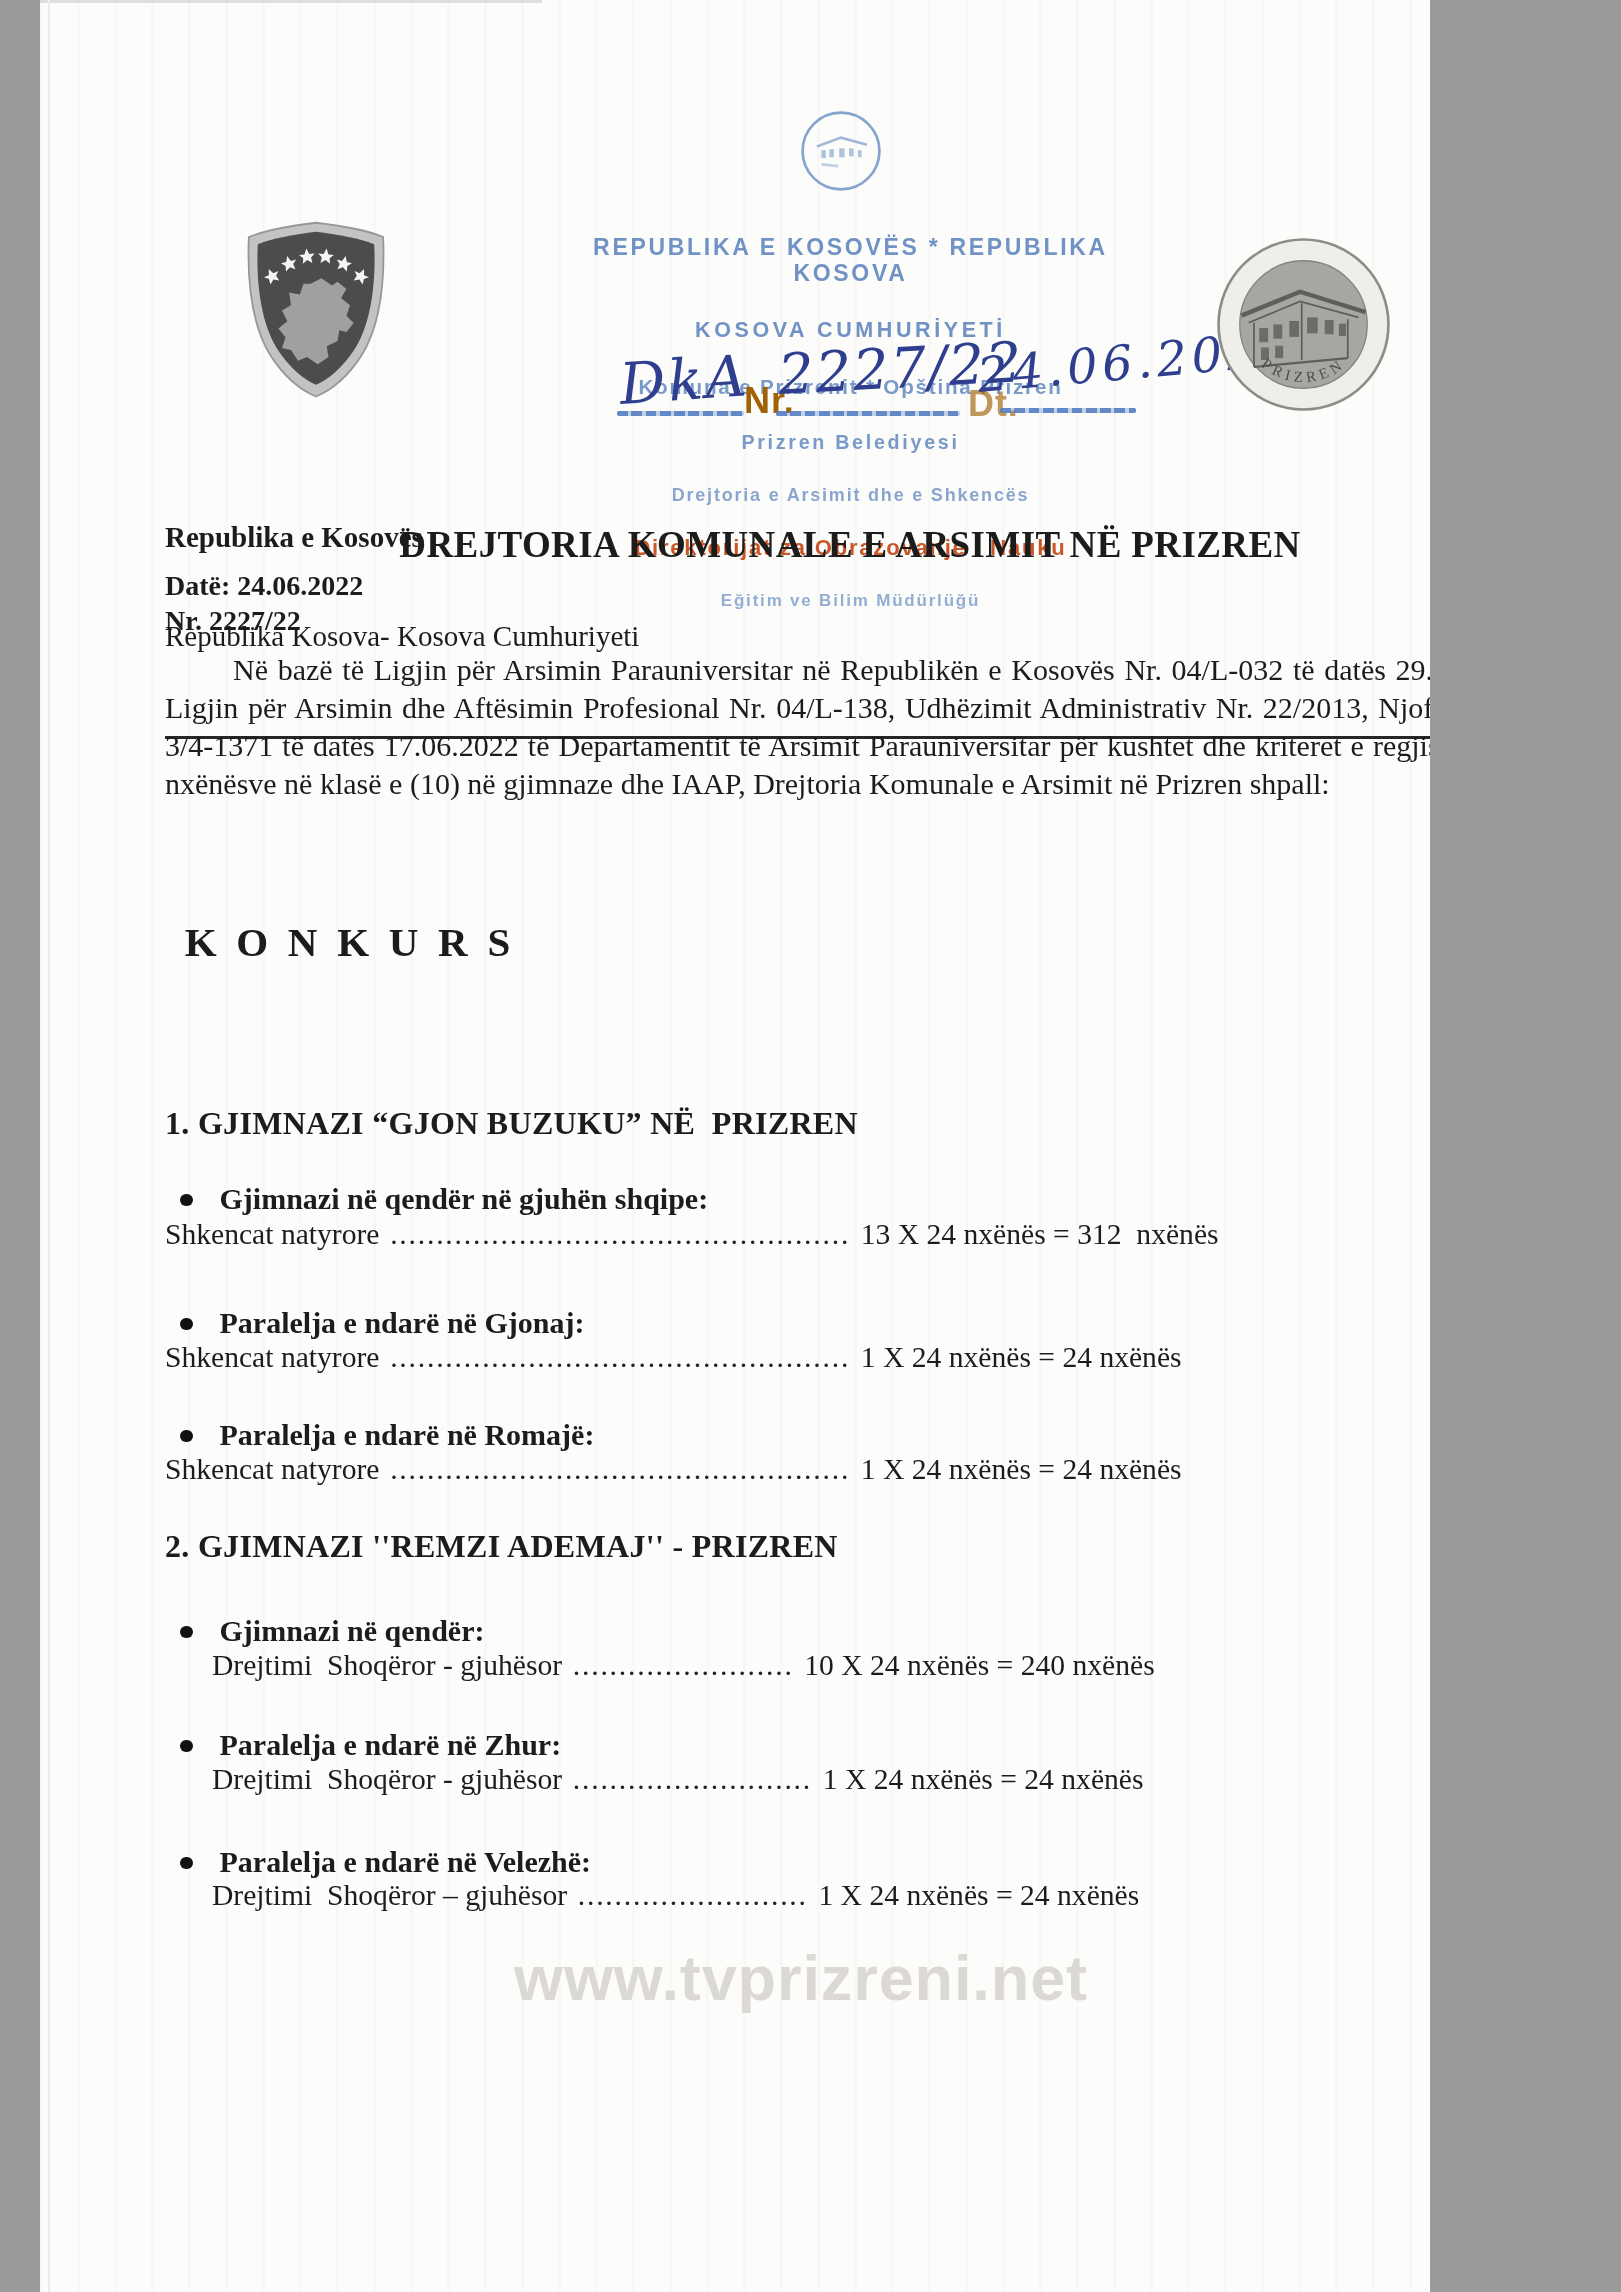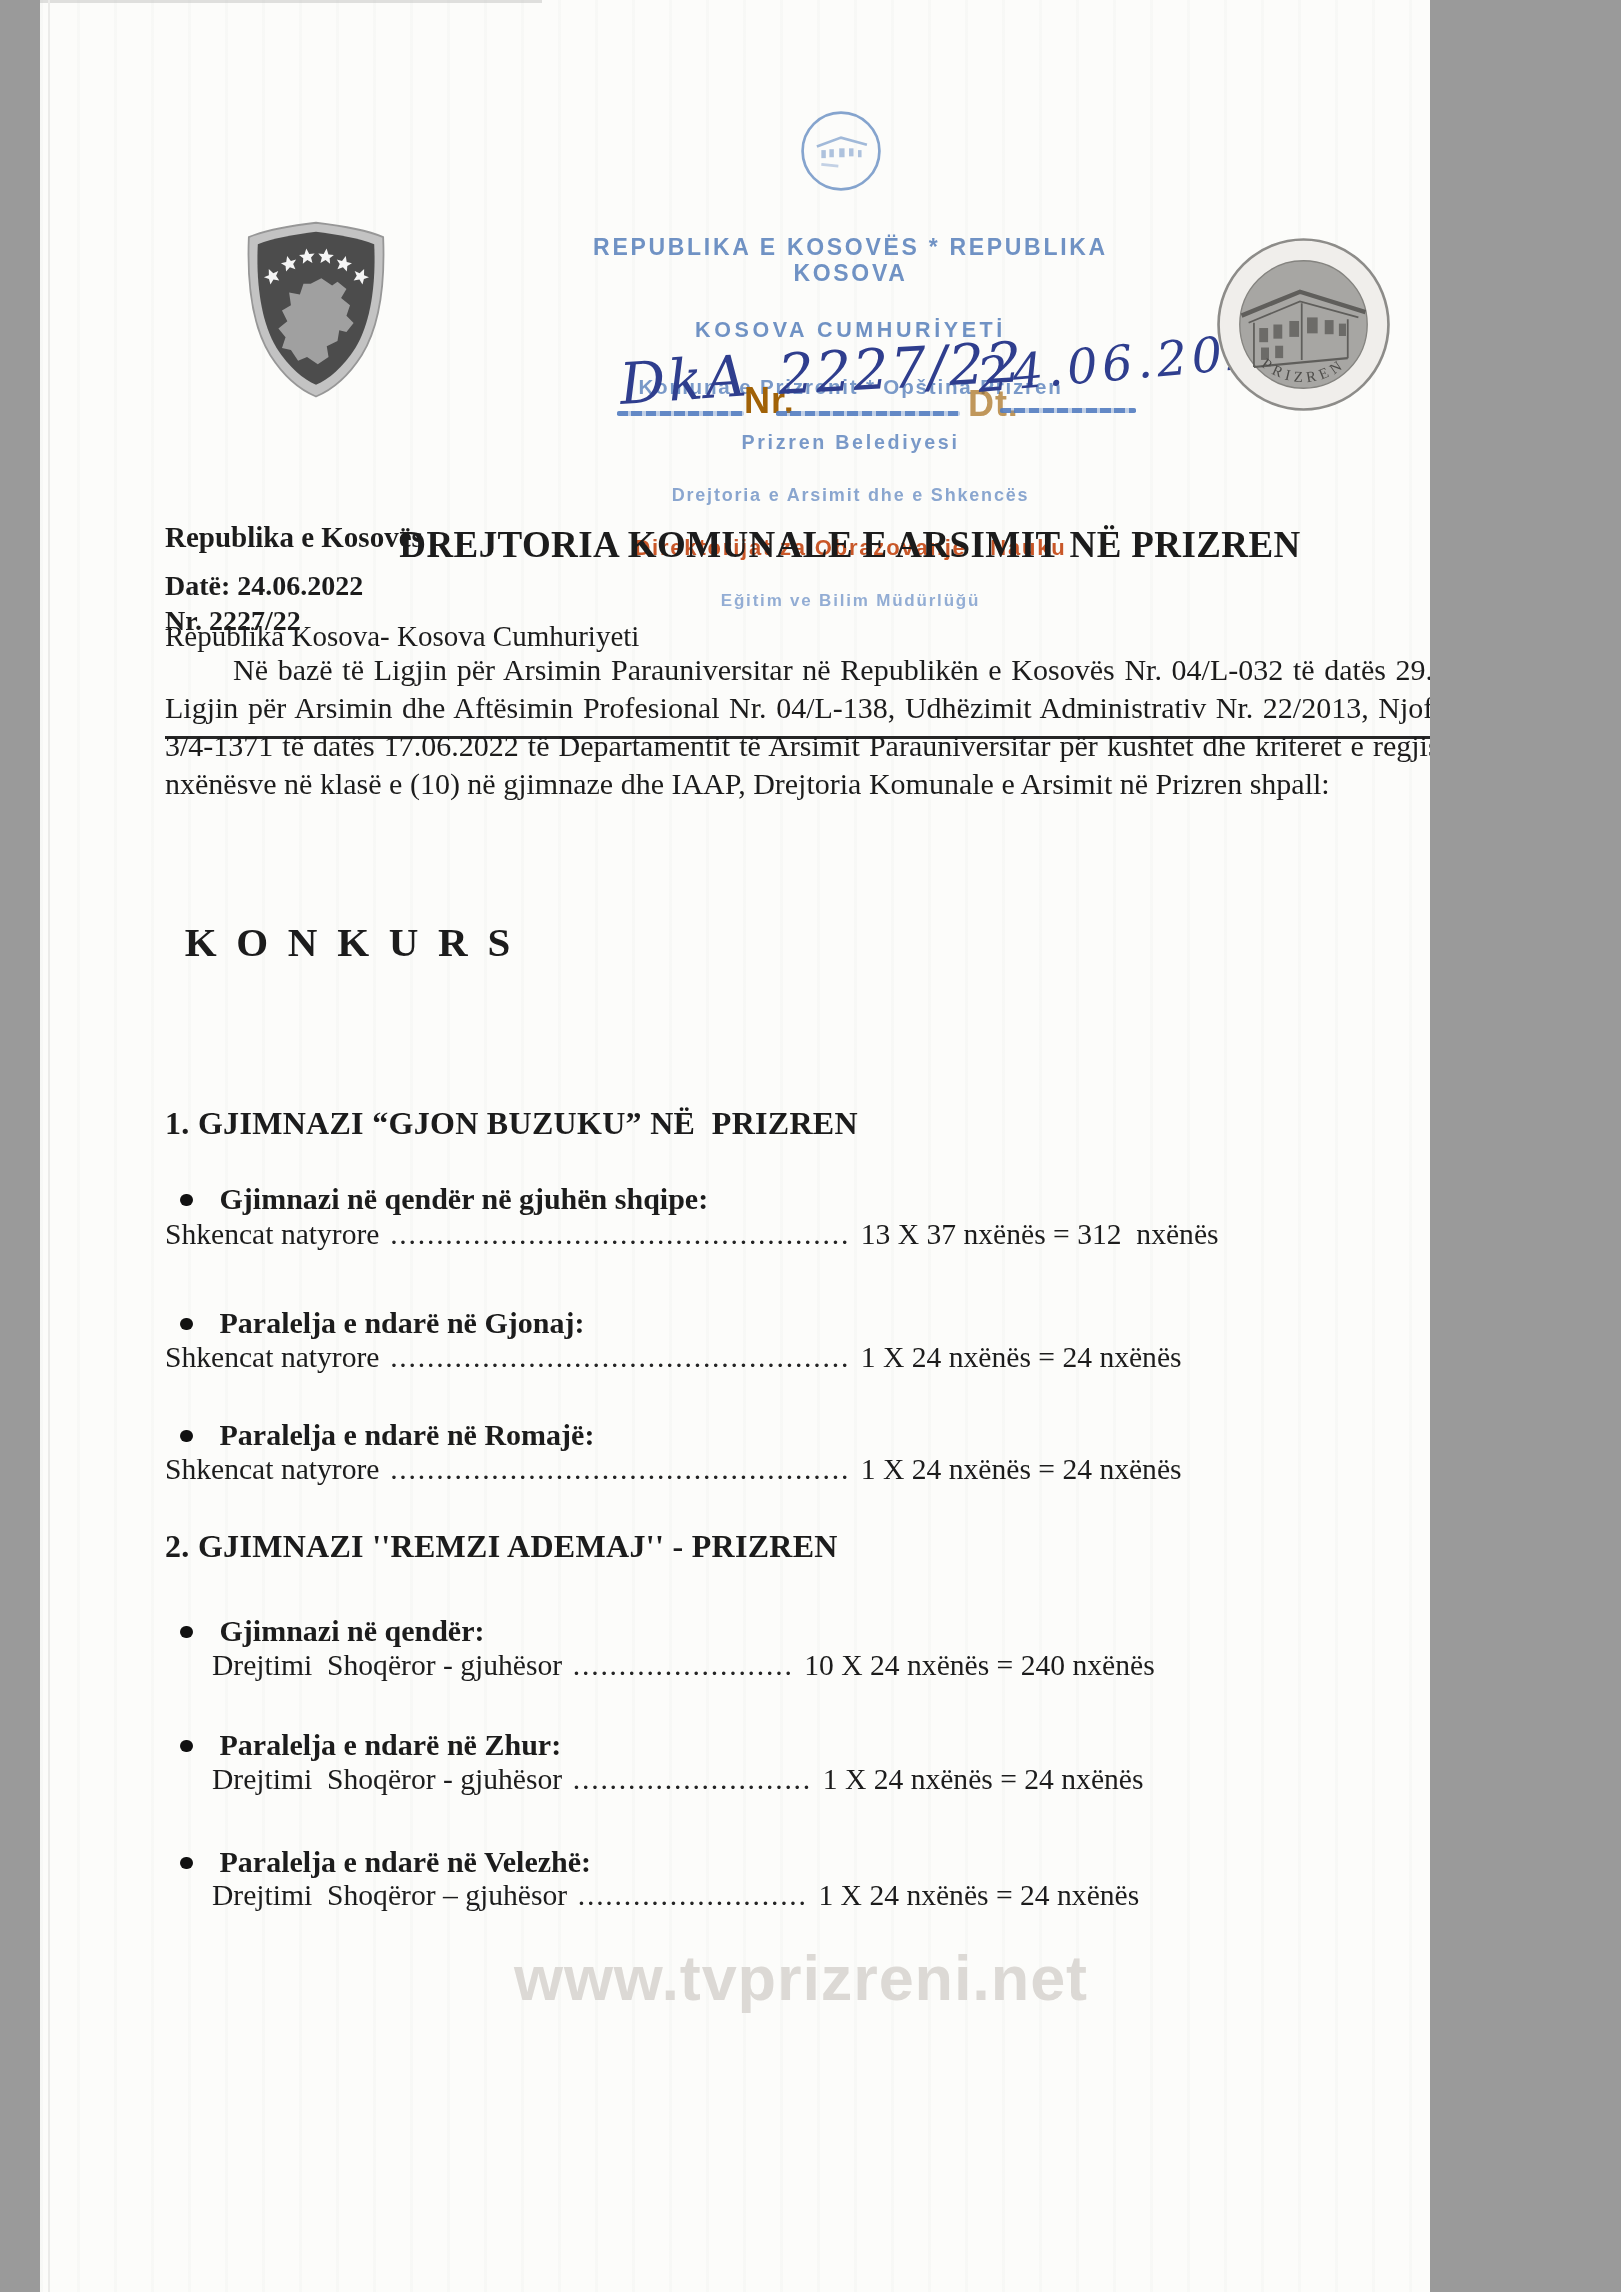--- a/index.html
+++ b/index.html
@@ -226,21 +226,21 @@
 
   <div class="abs sec-heading sh-1">1. GJIMNAZI “GJON BUZUKU” NË  PRIZREN</div>
 
   <div class="abs bullet-line bl-1">
     <span class="bullet"></span>
     <span class="bullet-heading">Gjimnazi në qendër në gjuhën shqipe:</span>
   </div>
   <div class="abs alloc ar-1">
     <span class="lbl">Shkencat natyrore</span>
     <span class="dots">..................................................</span>
-    <span class="val">13 X 37 nxënës = 312  nxënës</span>
+    <span class="val">13 X 24 nxënës = 312  nxënës</span>
   </div>
 
   <div class="abs bullet-line bl-2">
     <span class="bullet"></span>
     <span class="bullet-heading">Paralelja e ndarë në Gjonaj:</span>
   </div>
   <div class="abs alloc ar-2">
     <span class="lbl">Shkencat natyrore</span>
     <span class="dots">..................................................</span>
     <span class="val">1 X 24 nxënës = 24 nxënës</span>

